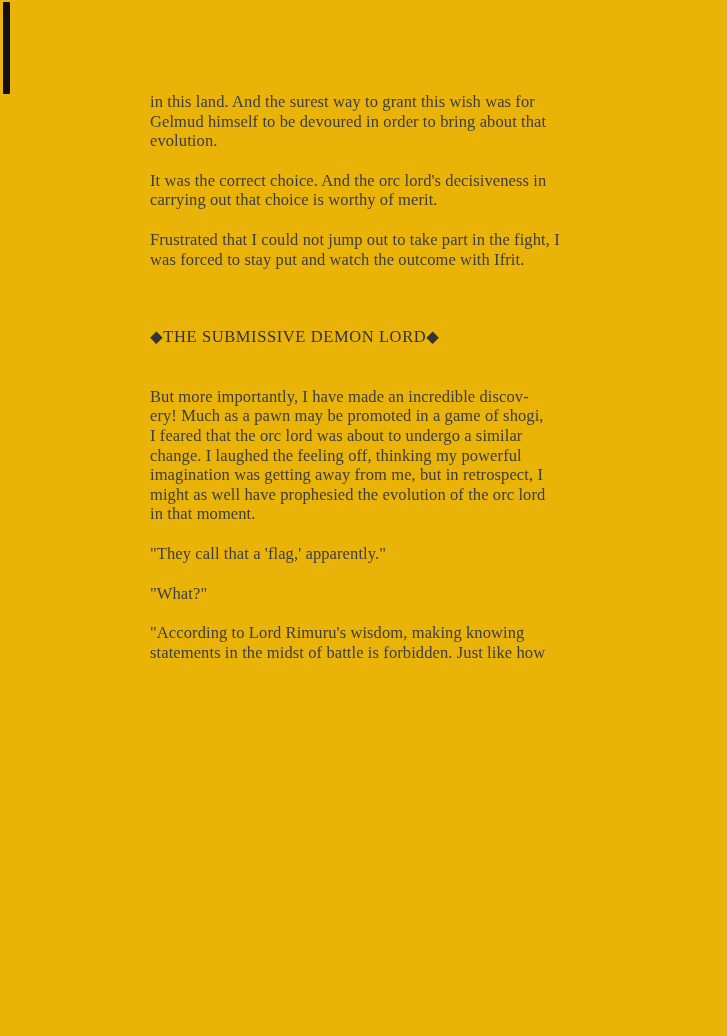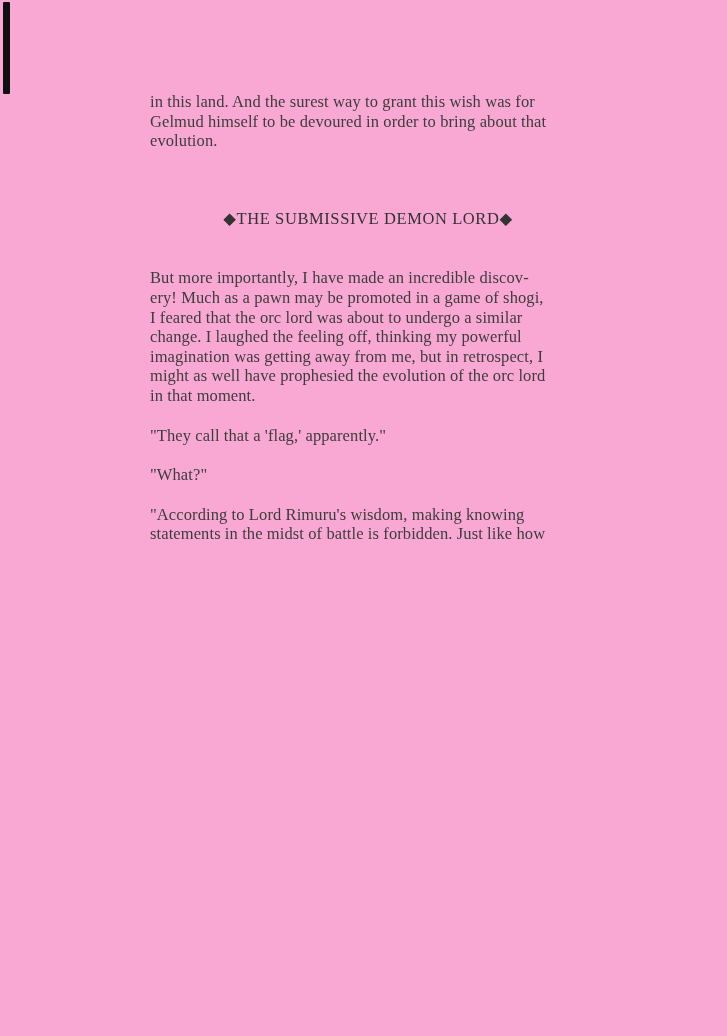--- a/index.html
+++ b/index.html
@@ -4,21 +4,21 @@
 <style>
   html, body {
     margin: 0;
     padding: 0;
     background: #ffffff;
   }
   .page {
     position: relative;
     width: 727px;
     height: 1036px;
-    background: #f9a8d4;
+    background: #eab308;
     overflow: hidden;
     font-family: "Liberation Serif", serif;
   }
   .scan-bar {
     position: absolute;
     left: 3px;
     top: 2px;
     width: 7px;
     height: 92px;
     background: #101010;
@@ -36,43 +36,46 @@
   }
   .column p {
     margin: 0 0 20px 0;
     white-space: pre;
   }
   .para-italic {
     font-style: italic;
   }
   .section-heading {
     margin: 58px 0 40px 0 !important;
-    text-align: center;
     color: #333333;
     font-size: 16.5px;
     letter-spacing: 0.6px;
     white-space: pre;
   }
 </style>
 </head>
 <body>
 
 <div class="page">
 
   <div class="scan-bar"></div>
 
   <div class="column">
     <p>in this land. And the surest way to grant this wish was for
 Gelmud himself to be devoured in order to bring about that
 evolution.</p>
 
+    <p>It was the correct choice. And the orc lord's decisiveness in
+carrying out that choice is worthy of merit.</p>
 
 
 
 
+    <p>Frustrated that I could not jump out to take part in the fight, I
+was forced to stay put and watch the outcome with Ifrit.</p>
 
     <p class="section-heading">◆THE SUBMISSIVE DEMON LORD◆</p>
 
 
     <p>But more importantly, I have made an incredible discov-
 ery! Much as a pawn may be promoted in a game of shogi,
 I feared that the orc lord was about to undergo a similar
 change. I laughed the feeling off, thinking my powerful
 imagination was getting away from me, but in retrospect, I
 might as well have prophesied the evolution of the orc lord

